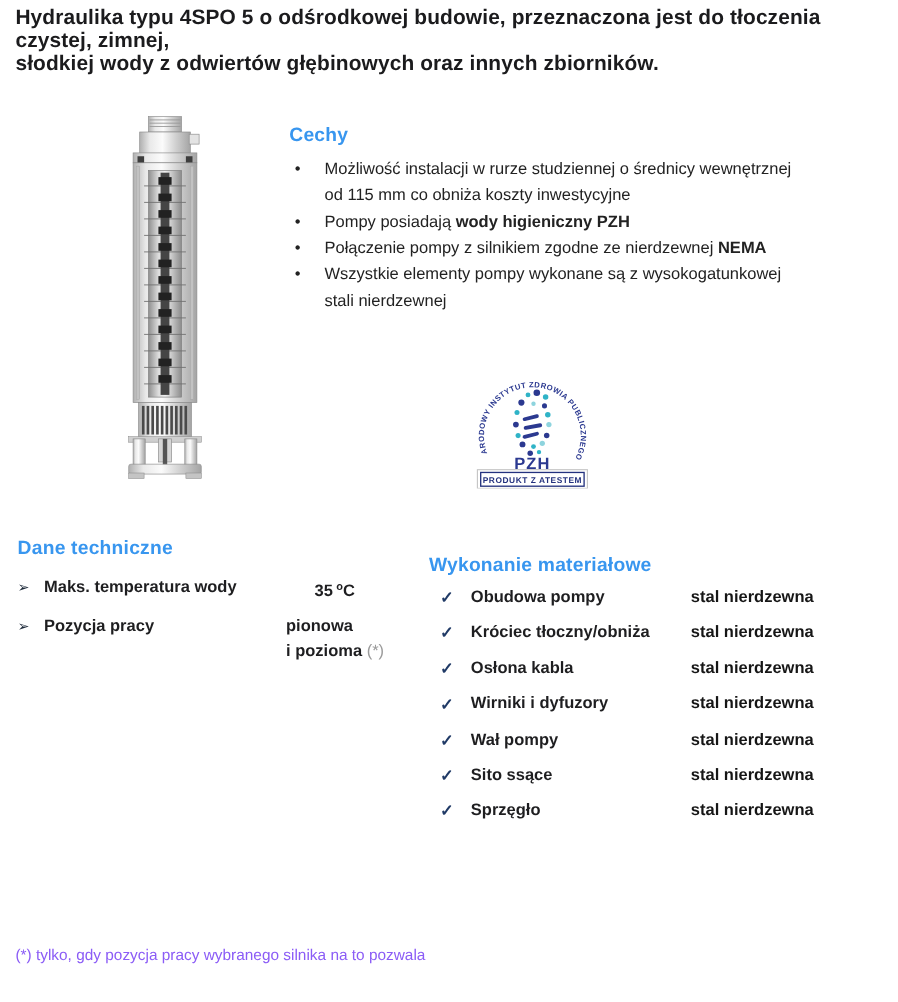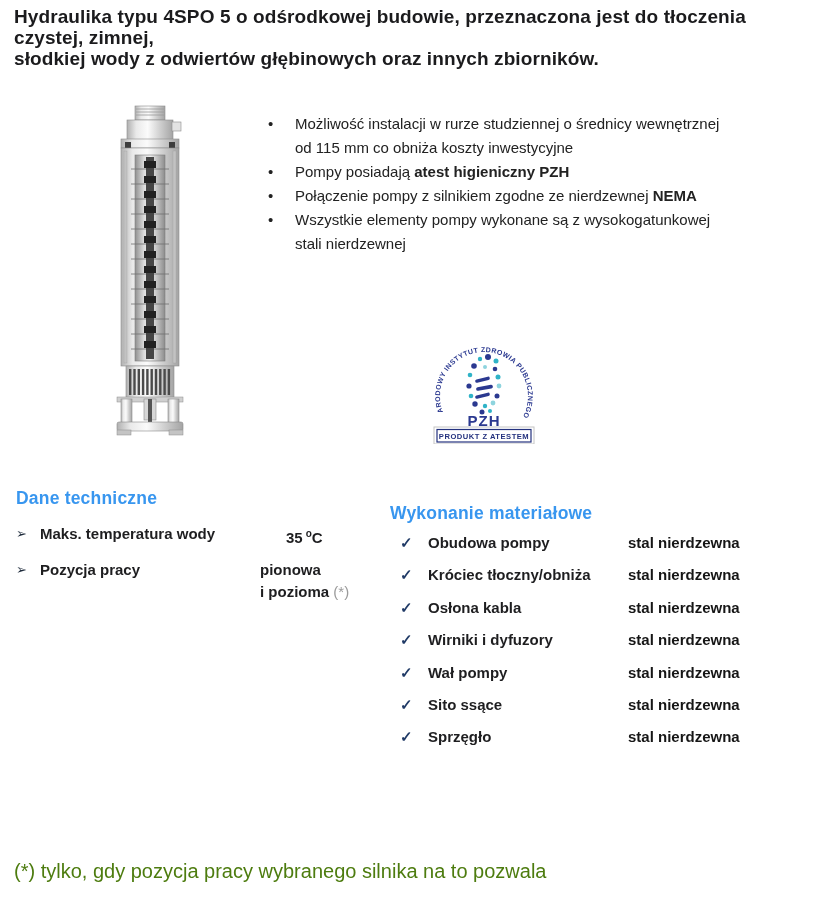--- a/index.html
+++ b/index.html
@@ -39,21 +39,21 @@
   .tech .vline{display:block;}
   .gray-note{color:#9b9b9b;font-weight:400;}
   
   .materials{position:absolute;left:390px;top:503px;width:420px;}
   .materials .rows{margin-top:10px;}
   .mat-row{display:grid;grid-template-columns:38px 200px auto;height:32.4px;font-size:15px;align-items:start;}
   .mat-row .check{padding-left:10px;color:#203a66;font-weight:700;}
   .mat-row .item{font-weight:700;color:#1e1e20;}
   .mat-row .material{font-weight:700;color:#161616;}
   
-  .footnote{position:absolute;left:14px;top:860px;margin:0;font-size:20px;color:#4d7c0f;font-weight:400;text-align:center;}
+  .footnote{position:absolute;left:14px;top:860px;margin:0;font-size:14px;color:#8b5cf6;font-weight:400;text-align:center;}
 </style>
 </head>
 <body>
 
 <div class="page">
 
   <p class="intro">Hydraulika typu 4SPO 5 o odśrodkowej budowie, przeznaczona jest do tłoczenia czystej, zimnej,
 słodkiej wody z odwiertów głębinowych oraz innych zbiorników.</p>
 
   <div class="pump">
@@ -143,29 +143,30 @@
       <rect x="73" y="294" width="11" height="25" fill="url(#metal)" stroke="#8c8c8c" stroke-width="0.6"></rect>
       <rect x="49" y="294" width="12" height="21" fill="#d7d7d7" stroke="#8c8c8c" stroke-width="0.6"></rect>
       <rect x="53" y="294" width="4" height="24" fill="#555"></rect>
       <rect x="22" y="317" width="66" height="9" rx="2" fill="url(#metal)" stroke="#8c8c8c" stroke-width="0.6"></rect>
       <rect x="22" y="325" width="14" height="5" fill="#c4c4c4" stroke="#8c8c8c" stroke-width="0.5"></rect>
       <rect x="74" y="325" width="14" height="5" fill="#c4c4c4" stroke="#8c8c8c" stroke-width="0.5"></rect>
     </svg>
   </div>
 
   <section class="features">
+    <h2 class="h-blue">Cechy</h2>
     <ul>
       <li>
         <span class="b">•</span>
         <span class="t"><span>Możliwość instalacji w rurze studziennej o średnicy wewnętrznej
 od 115 mm co obniża koszty inwestycyjne</span><b></b></span>
       </li>
       <li>
         <span class="b">•</span>
-        <span class="t"><span>Pompy posiadają </span><b>atest higieniczny PZH</b></span>
+        <span class="t"><span>Pompy posiadają </span><b>wody higieniczny PZH</b></span>
       </li>
       <li>
         <span class="b">•</span>
         <span class="t"><span>Połączenie pompy z silnikiem zgodne ze nierdzewnej </span><b>NEMA</b></span>
       </li>
       <li>
         <span class="b">•</span>
         <span class="t"><span>Wszystkie elementy pompy wykonane są z wysokogatunkowej
 stali nierdzewnej</span><b></b></span>
       </li>

